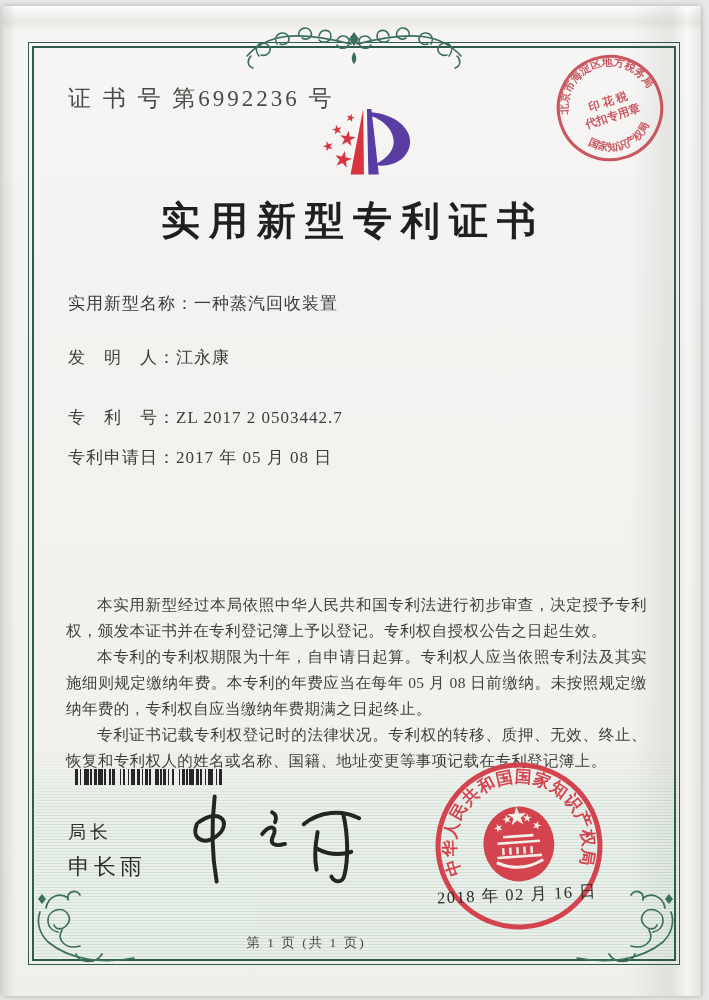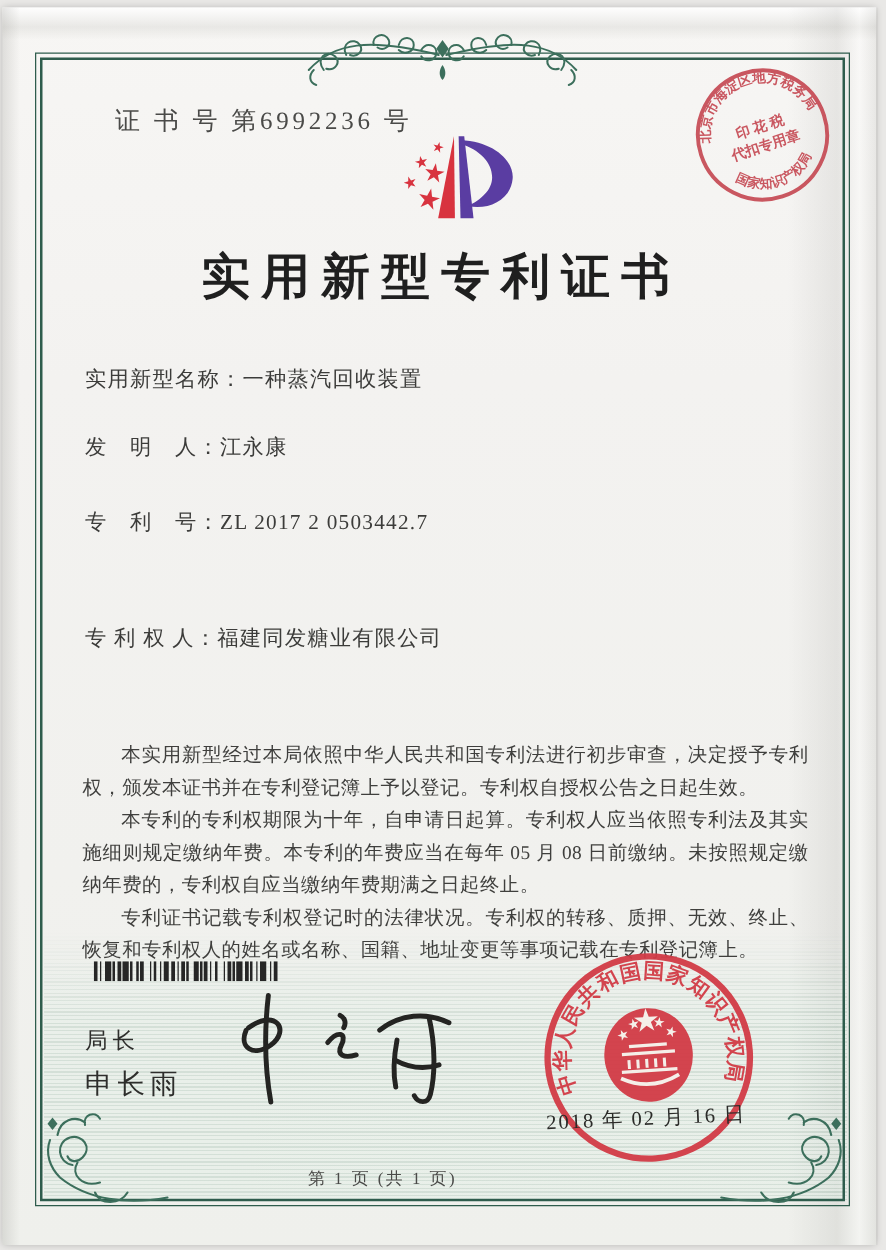--- a/index.html
+++ b/index.html
@@ -15,21 +15,21 @@
   .edge-left{position:absolute;left:0;top:0;width:14px;height:100%;
           background:linear-gradient(90deg,rgba(150,150,145,.25),rgba(0,0,0,0));pointer-events:none;}
 
   .frame{position:absolute;left:26px;top:36px;width:650px;height:921px;border:1px solid #2e5c4c;}
   .frame-inner{position:absolute;left:3px;top:3px;right:3px;bottom:3px;border:2.5px solid #2e5c4c;}
   .tint{position:absolute;left:33px;top:739px;width:643px;height:215px;
         background:repeating-linear-gradient(0deg,rgba(140,180,160,.28) 0 1px,rgba(225,238,230,.45) 1px 3px);
         -webkit-mask-image:linear-gradient(180deg,transparent,black 70px);
         mask-image:linear-gradient(180deg,transparent,black 70px);}
 
-  .cert-no{position:absolute;left:66px;top:77px;font-size:20px;letter-spacing:3px;color:#4a4a48;margin-left:24px;}
+  .cert-no{position:absolute;left:66px;top:77px;font-size:23px;letter-spacing:3px;color:#4a4a48;}
   .title{position:absolute;left:26px;top:188px;width:650px;text-align:center;
          font-size:39px;font-weight:bold;letter-spacing:9px;color:#1f1f1f;}
   .field{position:absolute;left:66px;font-size:17px;color:#3c3c3a;letter-spacing:1px;white-space:nowrap;}
   .paras{position:absolute;left:64px;top:586px;width:581px;font-size:15.5px;line-height:26px;
          color:#3f3f3d;text-align:justify;letter-spacing:.4px;}
   .paras p{margin:0;text-indent:2em;}
   .barcode{position:absolute;left:73px;top:763px;width:192px;height:16px;display:flex;align-items:stretch;overflow:hidden;}
   .barcode div{flex:none;height:100%;}
   .signer-title{position:absolute;left:66px;top:814px;font-size:18px;letter-spacing:4px;color:#2e2e2c;
                 font-family:"Liberation Sans","DejaVu Sans",sans-serif;font-weight:500;}
@@ -142,22 +142,22 @@
 
     <div class="field" style="top:340px">
       <span>发　明　人：</span><span>江永康</span>
     </div>
     <div class="field" style="top:286px">
       <span>实用新型名称：</span><span>一种蒸汽回收装置</span>
     </div>
     <div class="field" style="top:400px">
       <span>专　利　号：</span><span>ZL 2017 2 0503442.7</span>
     </div>
-    <div class="field" style="top:493px">
-      <span>专 利 权 人：</span><span>福建同发糖业有限公司</span>
+    <div class="field" style="top:440px">
+      <span>专利申请日：</span><span>2017 年 05 月 08 日</span>
     </div>
 
     <div class="paras">
       <p>本实用新型经过本局依照中华人民共和国专利法进行初步审查，决定授予专利权，颁发本证书并在专利登记簿上予以登记。专利权自授权公告之日起生效。</p>
       <p>本专利的专利权期限为十年，自申请日起算。专利权人应当依照专利法及其实施细则规定缴纳年费。本专利的年费应当在每年 05 月 08 日前缴纳。未按照规定缴纳年费的，专利权自应当缴纳年费期满之日起终止。</p>
       <p>专利证书记载专利权登记时的法律状况。专利权的转移、质押、无效、终止、恢复和专利权人的姓名或名称、国籍、地址变更等事项记载在专利登记簿上。</p>
     </div>
 
     <div class="barcode" id="barcode">
         <div style="width: 3.1px; background: rgb(38, 38, 38);"></div>

